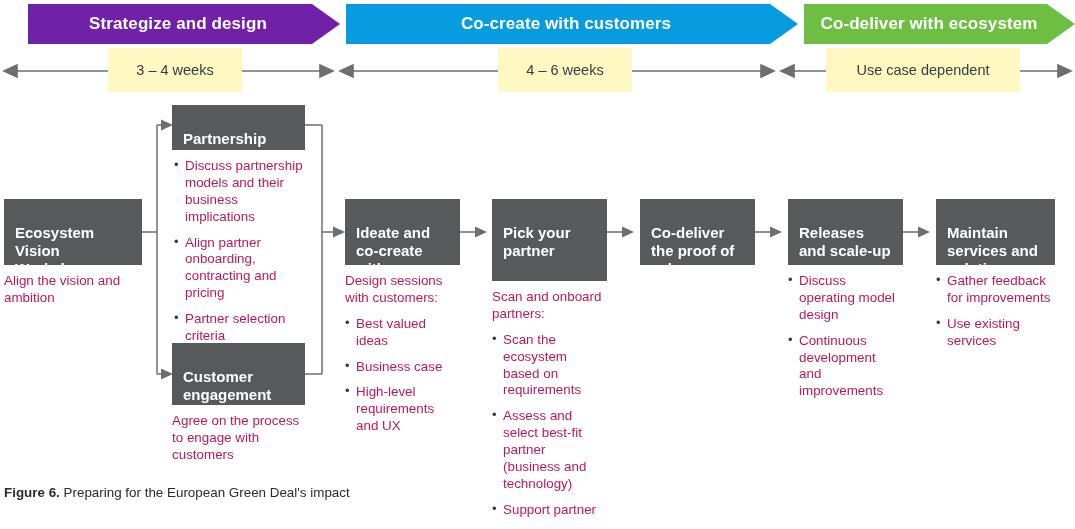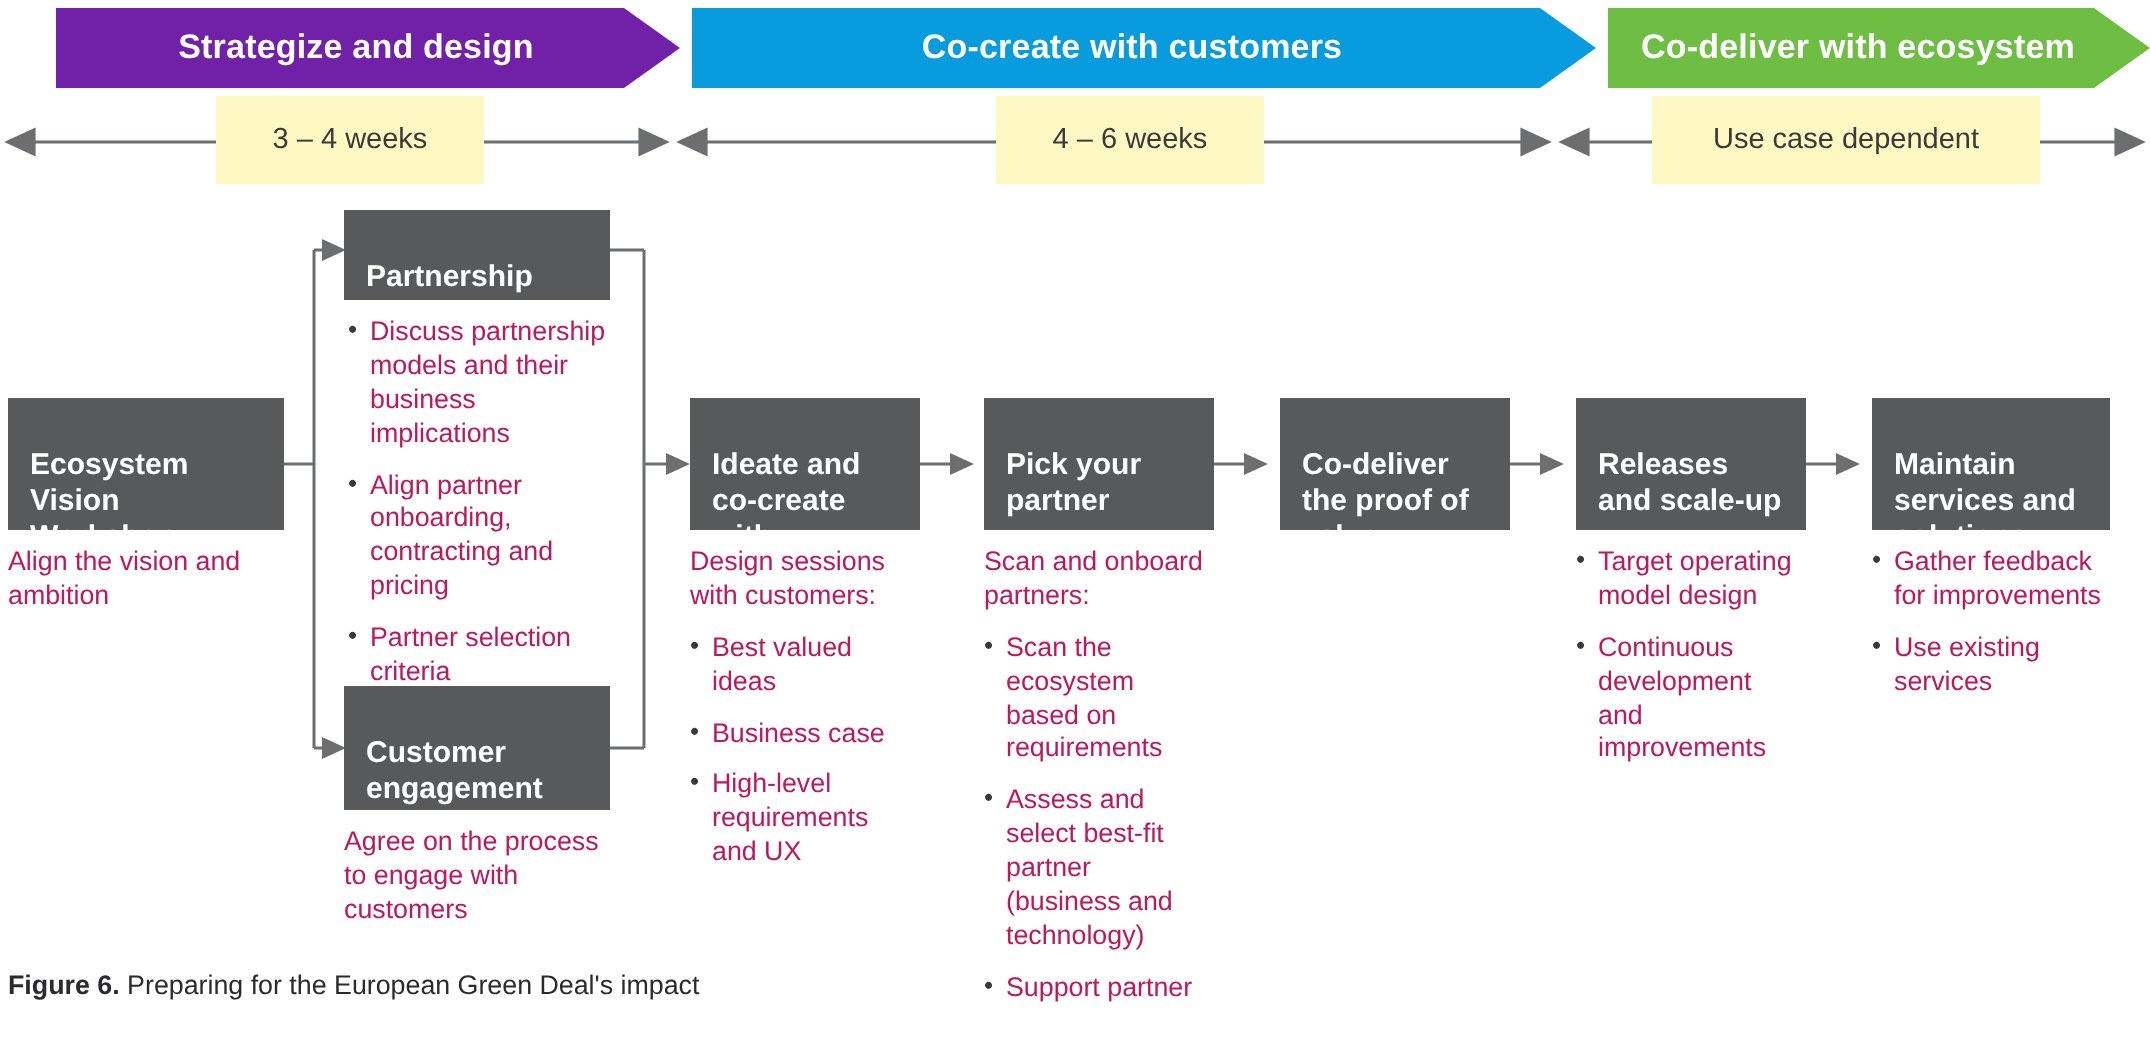--- a/index.html
+++ b/index.html
@@ -167,40 +167,40 @@
   </div>
 
   <div class="node" style="left:172px;top:343px;width:133px;">
     <div class="node-head" style="height:62px;">Customer engagement model</div>
     <div class="node-body">
       <p class="node-intro">Agree on the process to engage with customers</p>
     </div>
   </div>
 
   <div class="node" style="left:492px;top:199px;width:115px;">
-    <div class="node-head" style="height:66px;">Pick your partner</div>
+    <div class="node-head" style="height:82px;">Pick your partner</div>
     <div class="node-body">
       <p class="node-intro">Scan and onboard partners:</p>
       <ul class="bullets">
         <li>Scan the ecosystem based on requirements</li>
         <li>Assess and select best-fit partner (business and technology)</li>
         <li>Support partner</li>
       </ul>
     </div>
   </div>
 
   <div class="node" style="left:640px;top:199px;width:115px;">
     <div class="node-head" style="height:66px;">Co-deliver the proof of value</div>
   </div>
 
   <div class="node" style="left:788px;top:199px;width:115px;">
     <div class="node-head" style="height:66px;">Releases and scale-up</div>
     <div class="node-body">
       <ul class="bullets">
-        <li>Target operating model design</li>
+        <li>Discuss operating model design</li>
         <li>Continuous development and improvements</li>
       </ul>
     </div>
   </div>
 
   <div class="node" style="left:936px;top:199px;width:119px;">
     <div class="node-head" style="height:66px;">Maintain services and solutions</div>
     <div class="node-body">
       <ul class="bullets">
         <li>Gather feedback for improvements</li>

